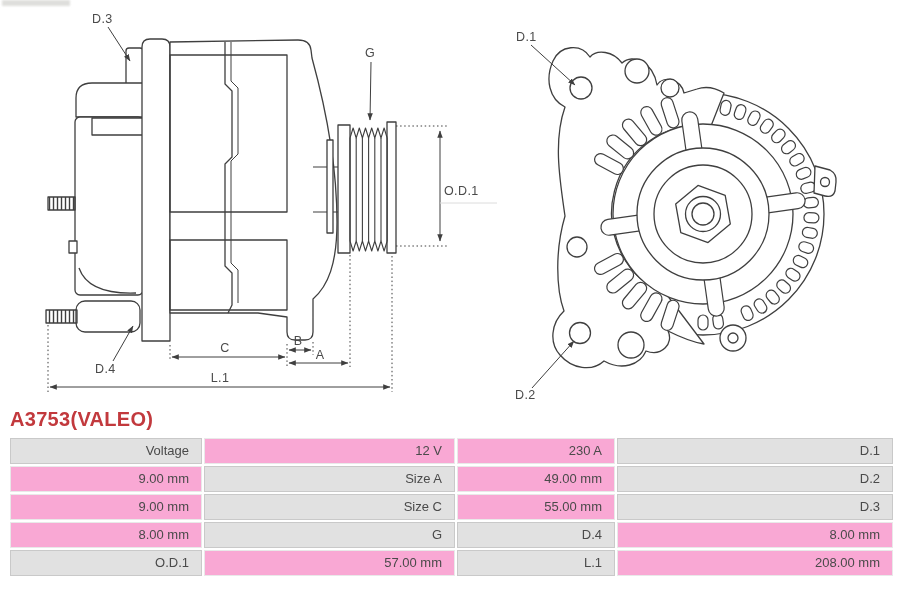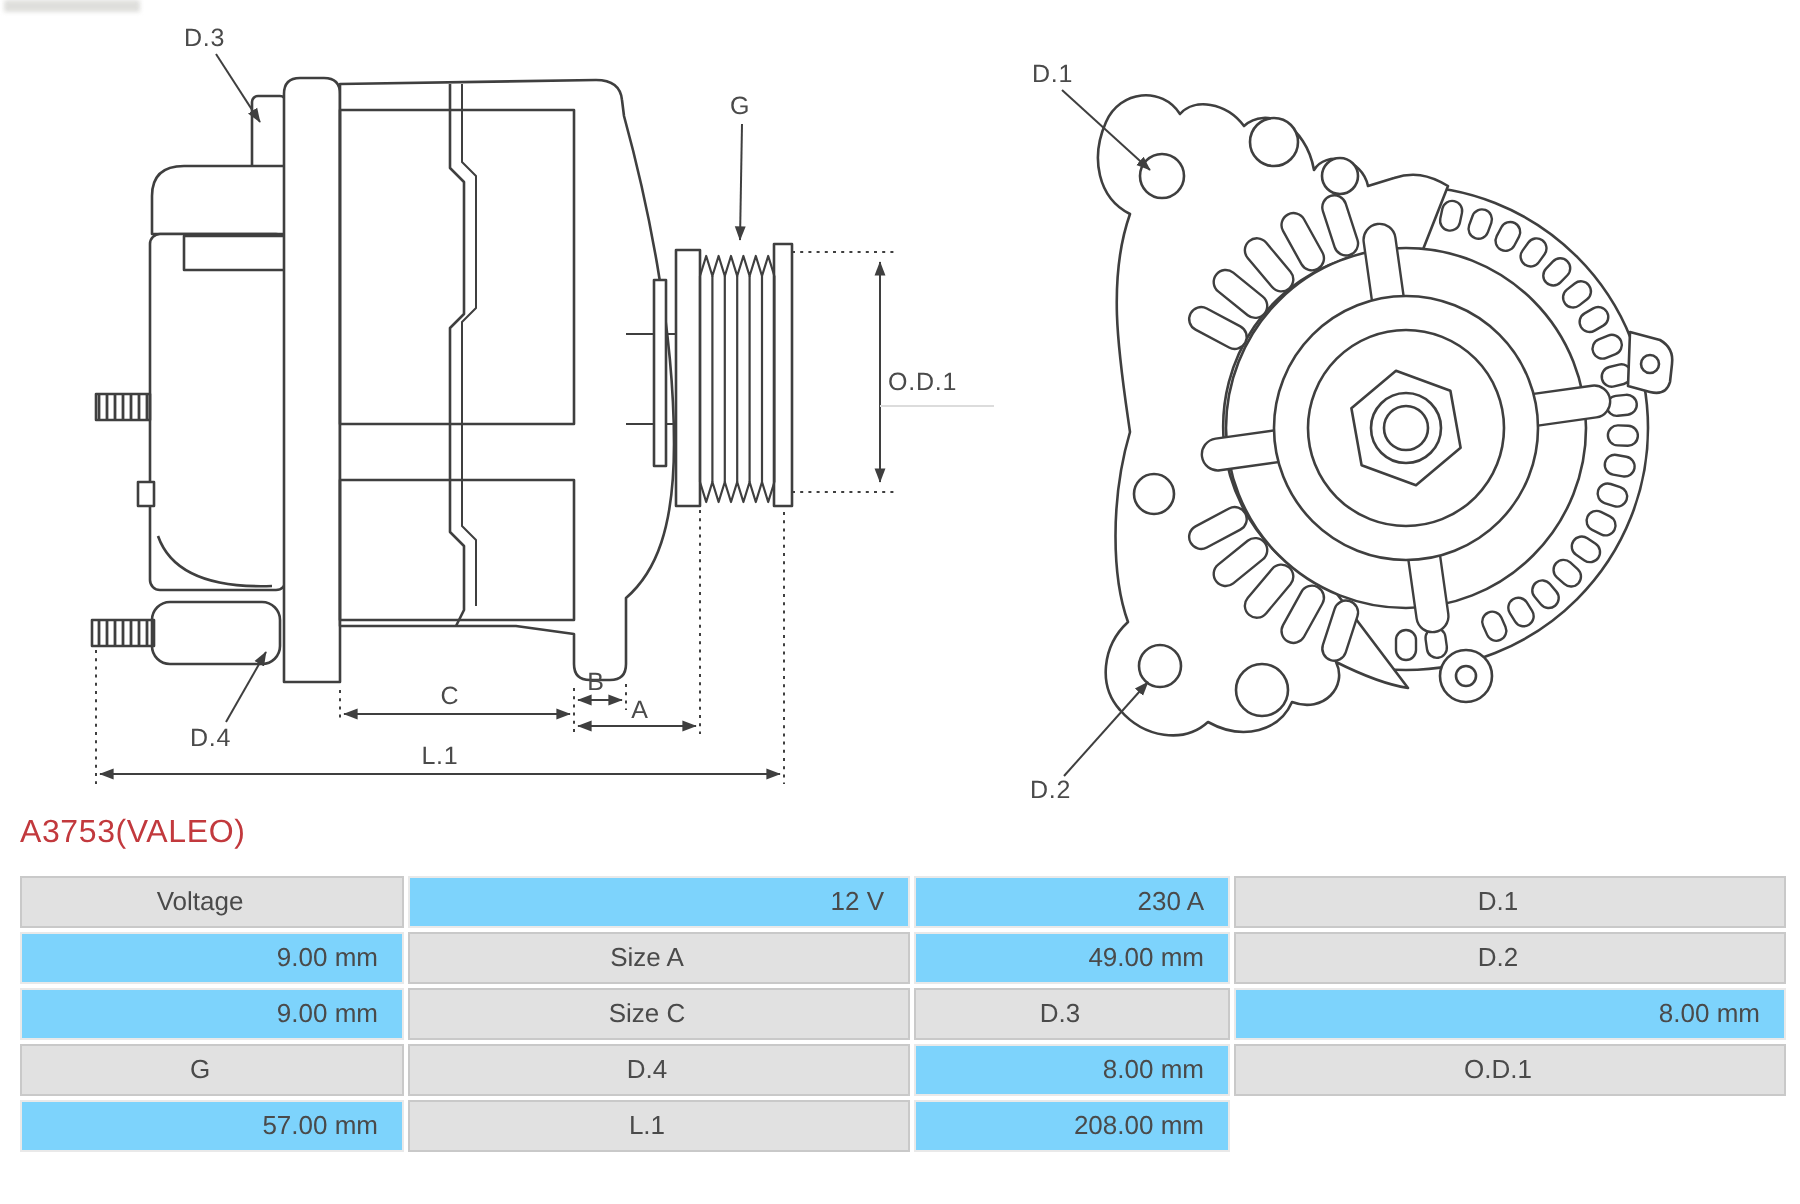--- a/index.html
+++ b/index.html
@@ -1,28 +1,28 @@
 <!DOCTYPE html>
 <html><head>
 <meta charset="utf-8">
 <style>
   html,body{margin:0;padding:0;}
   body{width:900px;height:602px;overflow:hidden;background:#ffffff;position:relative;
        font-family:"Liberation Sans", sans-serif;}
   .artifact{position:absolute;left:2px;top:0;width:68px;height:6px;background:#d9d9d6;
             opacity:.85;filter:blur(1px);}
   svg text{font-family:"Liberation Sans", sans-serif;font-size:12.5px;fill:#4a4a4a;letter-spacing:.4px;}
-  .part-number{position:absolute;left:10px;top:408px;font-size:16px;font-weight:400;
+  .part-number{position:absolute;left:10px;top:408px;font-size:20px;font-weight:700;
                color:#c2393d;letter-spacing:.3px;}
   .spec-table{position:absolute;left:10px;top:438px;width:883px;display:grid;
               grid-template-columns:192px 251px 158px 276px;grid-auto-rows:26px;gap:2px;}
   .spec-table .cell{box-sizing:border-box;font-size:13px;line-height:23px;color:#4a4a4a;
               text-align:right;padding-right:12px;white-space:nowrap;overflow:hidden;}
-  .spec-table .lbl{background:#e1e1e1;border:1px solid #c9c9c9;text-align:center;}
-  .spec-table .val{background:#7dd3fc;border:1px solid #e9e9e9;}
+  .spec-table .lbl{background:#e1e1e1;border:1px solid #c9c9c9;}
+  .spec-table .val{background:#f9a8d4;border:1px solid #e9e9e9;}
 </style>
 </head>
 <body>
 
 
 
 <div class="artifact"></div>
 
 <svg width="900" height="410" viewBox="0 0 900 410">
   <defs>
@@ -183,20 +183,21 @@
   <div class="cell val">230 A</div>
   <div class="cell lbl">D.1</div>
   <div class="cell val">9.00 mm</div>
 
   <div class="cell lbl">Size A</div>
   <div class="cell val">49.00 mm</div>
   <div class="cell lbl">D.2</div>
   <div class="cell val">9.00 mm</div>
 
   <div class="cell lbl">Size C</div>
+  <div class="cell val">55.00 mm</div>
   <div class="cell lbl">D.3</div>
   <div class="cell val">8.00 mm</div>
 
   <div class="cell lbl">G</div>
   <div class="cell lbl">D.4</div>
   <div class="cell val">8.00 mm</div>
 
   <div class="cell lbl">O.D.1</div>
   <div class="cell val">57.00 mm</div>
   <div class="cell lbl">L.1</div>

